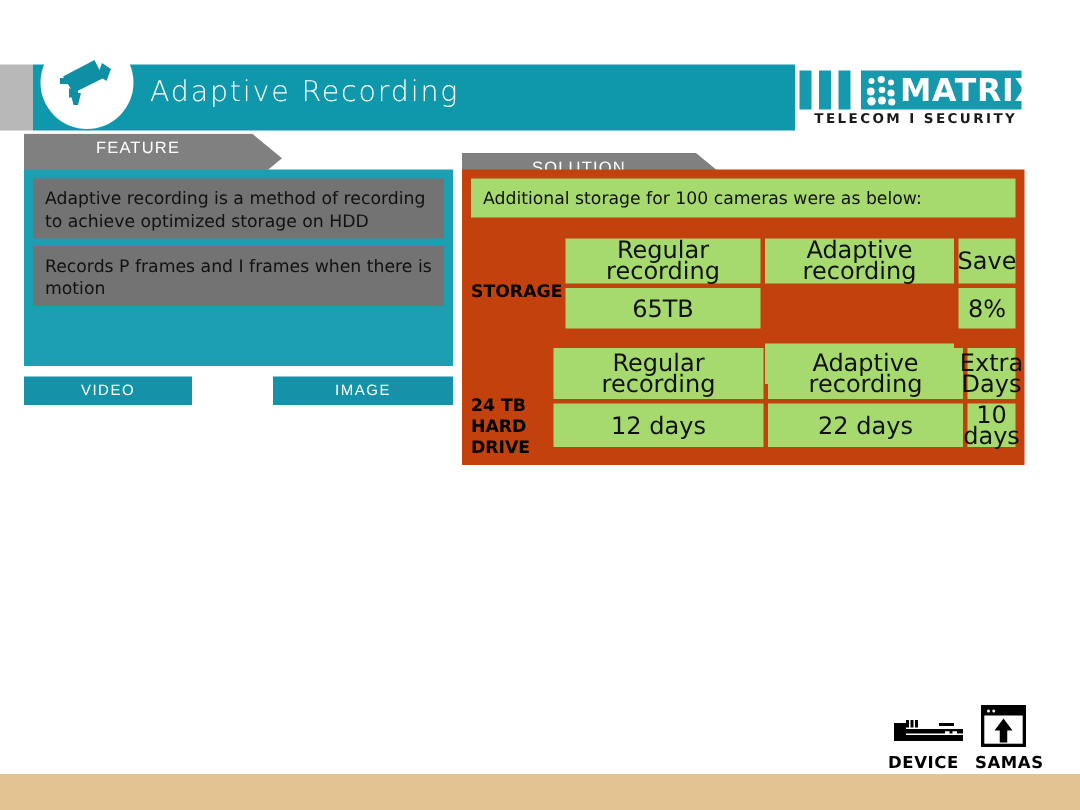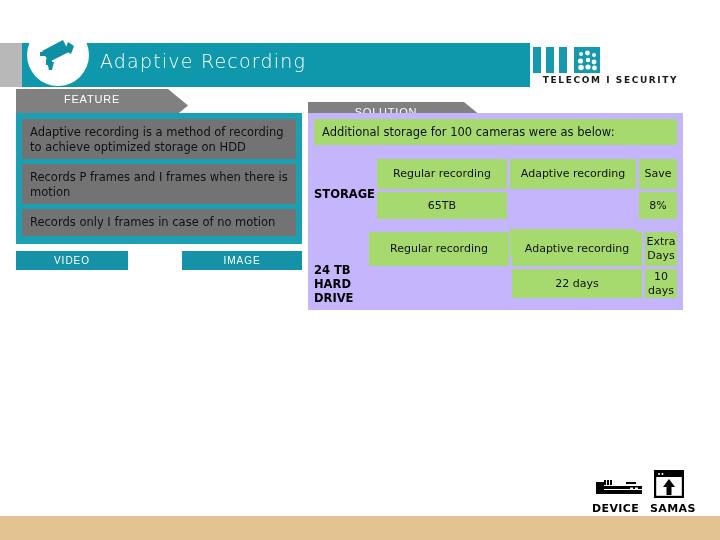--- a/index.html
+++ b/index.html
@@ -90,38 +90,38 @@
     color:#ffffff;font-size:10px;letter-spacing:1px;
     text-align:center;line-height:19px;
     font-family:Liberation Sans, sans-serif;
   }
   #btn-video{left:16px;width:112px;}
   #btn-image{left:182px;width:120px;}
 
   
   #solution-panel{
     position:absolute;left:308px;top:113px;width:375px;height:197px;
-    background:#c4b5fd;
+    background:#c2410c;
   }
   #solution-note{
     position:absolute;left:6px;top:6px;width:363px;height:26px;
     background:#a6d96e;color:#111111;font-size:11.5px;
     line-height:26px;padding-left:8px;box-sizing:border-box;
     font-family:"DejaVu Sans", sans-serif;white-space:nowrap;
   }
   .rowlabel{
     position:absolute;color:#000000;font-weight:bold;font-size:11.5px;
     font-family:"DejaVu Sans", sans-serif;line-height:14px;
   }
   #label-storage{left:6px;top:74px;width:66px;}
   #label-drive{left:6px;top:126px;width:60px;margin-top:24px;}
 
   .cell{
     position:absolute;background:#a6d96e;color:#111111;
-    font-size:11px;text-align:center;
+    font-size:16px;text-align:center;
     font-family:"DejaVu Sans", sans-serif;
     display:flex;align-items:center;justify-content:center;
     line-height:14px;
   }
   
   #c-s-h0{left:69px;top:46px;width:130px;height:30px;}
   #c-s-h1{left:202px;top:46px;width:126px;height:30px;}
   #c-s-h2{left:331px;top:46px;width:38px;height:30px;}
   #c-s-v0{left:69px;top:79px;width:130px;height:27px;}
   #c-s-v1{left:202px;top:79px;width:126px;height:27px;margin-top:37px;}
@@ -182,34 +182,34 @@
       <circle cx="13.5" cy="6" r="2.4" fill="#ffffff"></circle>
       <circle cx="20" cy="8" r="2" fill="#ffffff"></circle>
       <circle cx="6.5" cy="14" r="2.6" fill="#ffffff"></circle>
       <circle cx="14" cy="13" r="2.2" fill="#ffffff"></circle>
       <circle cx="20" cy="15" r="2.4" fill="#ffffff"></circle>
       <circle cx="7" cy="20.5" r="2.8" fill="#ffffff"></circle>
       <circle cx="14" cy="20" r="2.6" fill="#ffffff"></circle>
       <circle cx="20.5" cy="21" r="2.4" fill="#ffffff"></circle>
     </svg>
   </div>
+  <div id="logo-word">MATRIX</div>
   <div id="logo-tag">TELECOM I SECURITY</div>
 </div>
 
 <div class="banner" id="banner-feature">
   <span>FEATURE</span>
 </div>
 <div class="banner" id="banner-solution">
   <span>SOLUTION</span>
 </div>
 
 <div id="feature-panel">
   <div class="feature-row" id="feature-row-0">Adaptive recording is a method of recording to achieve optimized storage on HDD</div>
   <div class="feature-row" id="feature-row-1">Records P frames and I frames when there is motion</div>
-  <div class="feature-row" id="feature-row-2">Records only I frames in case of no motion</div>
 </div>
 
 <div class="tagbtn" id="btn-video">VIDEO</div>
 <div class="tagbtn" id="btn-image">IMAGE</div>
 
 <div id="solution-panel">
 
   <div id="solution-note">Additional storage for 100 cameras were as below:</div>
 
   <div class="rowlabel" id="label-storage">STORAGE</div>
@@ -225,20 +225,21 @@
   <div class="rowlabel" id="label-drive">
     <div>24 TB</div>
     <div>HARD</div>
     <div>DRIVE</div>
   </div>
 
   <div class="cell" id="c-d-h0">Regular recording</div>
   <div class="cell" id="c-d-h1">Adaptive recording</div>
   <div class="cell" id="c-d-h2">Extra Days</div>
 
+  <div class="cell" id="c-d-v0">12 days</div>
   <div class="cell" id="c-d-v1">22 days</div>
   <div class="cell" id="c-d-v2">10 days</div>
 </div>
 
 <div id="footer-icons">
   <div class="ficon" id="icon-device">
     <svg width="46" height="20" viewBox="0 0 46 20" xmlns="http://www.w3.org/2000/svg">
       <rect x="0" y="4" width="8" height="12" fill="#000000"></rect>
       <rect x="8" y="2" width="2" height="5" fill="#000000"></rect>
       <rect x="11" y="2" width="2" height="5" fill="#000000"></rect>

